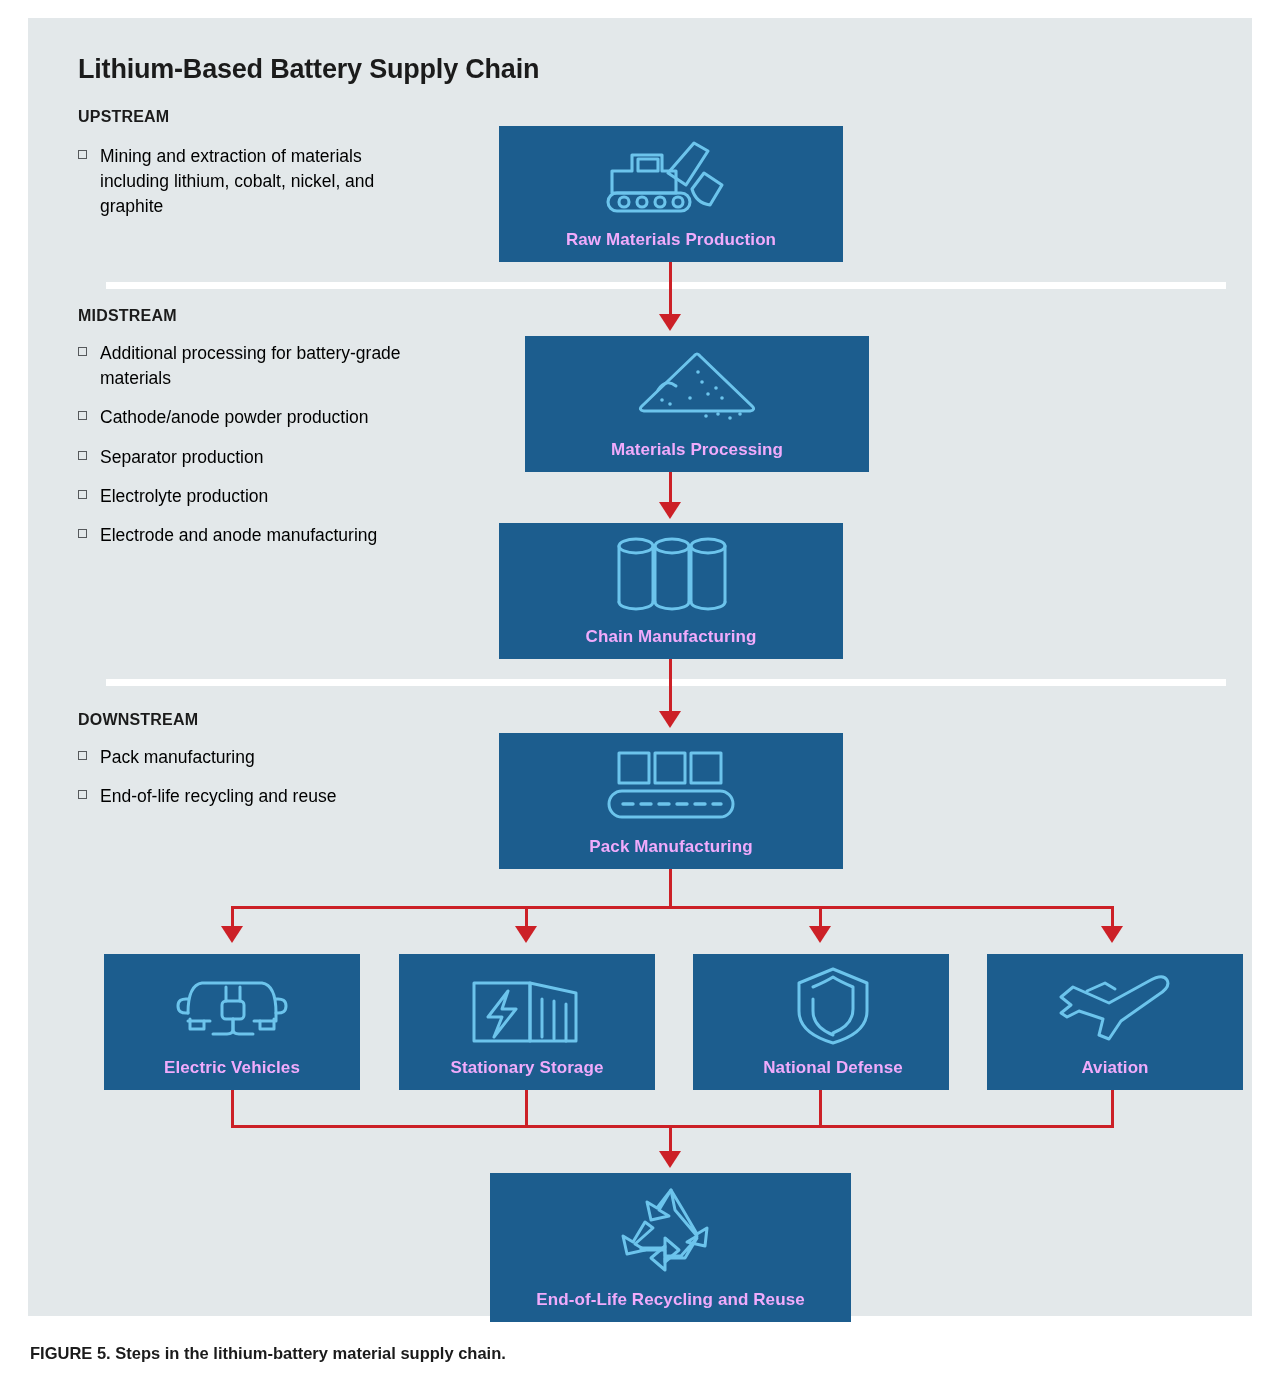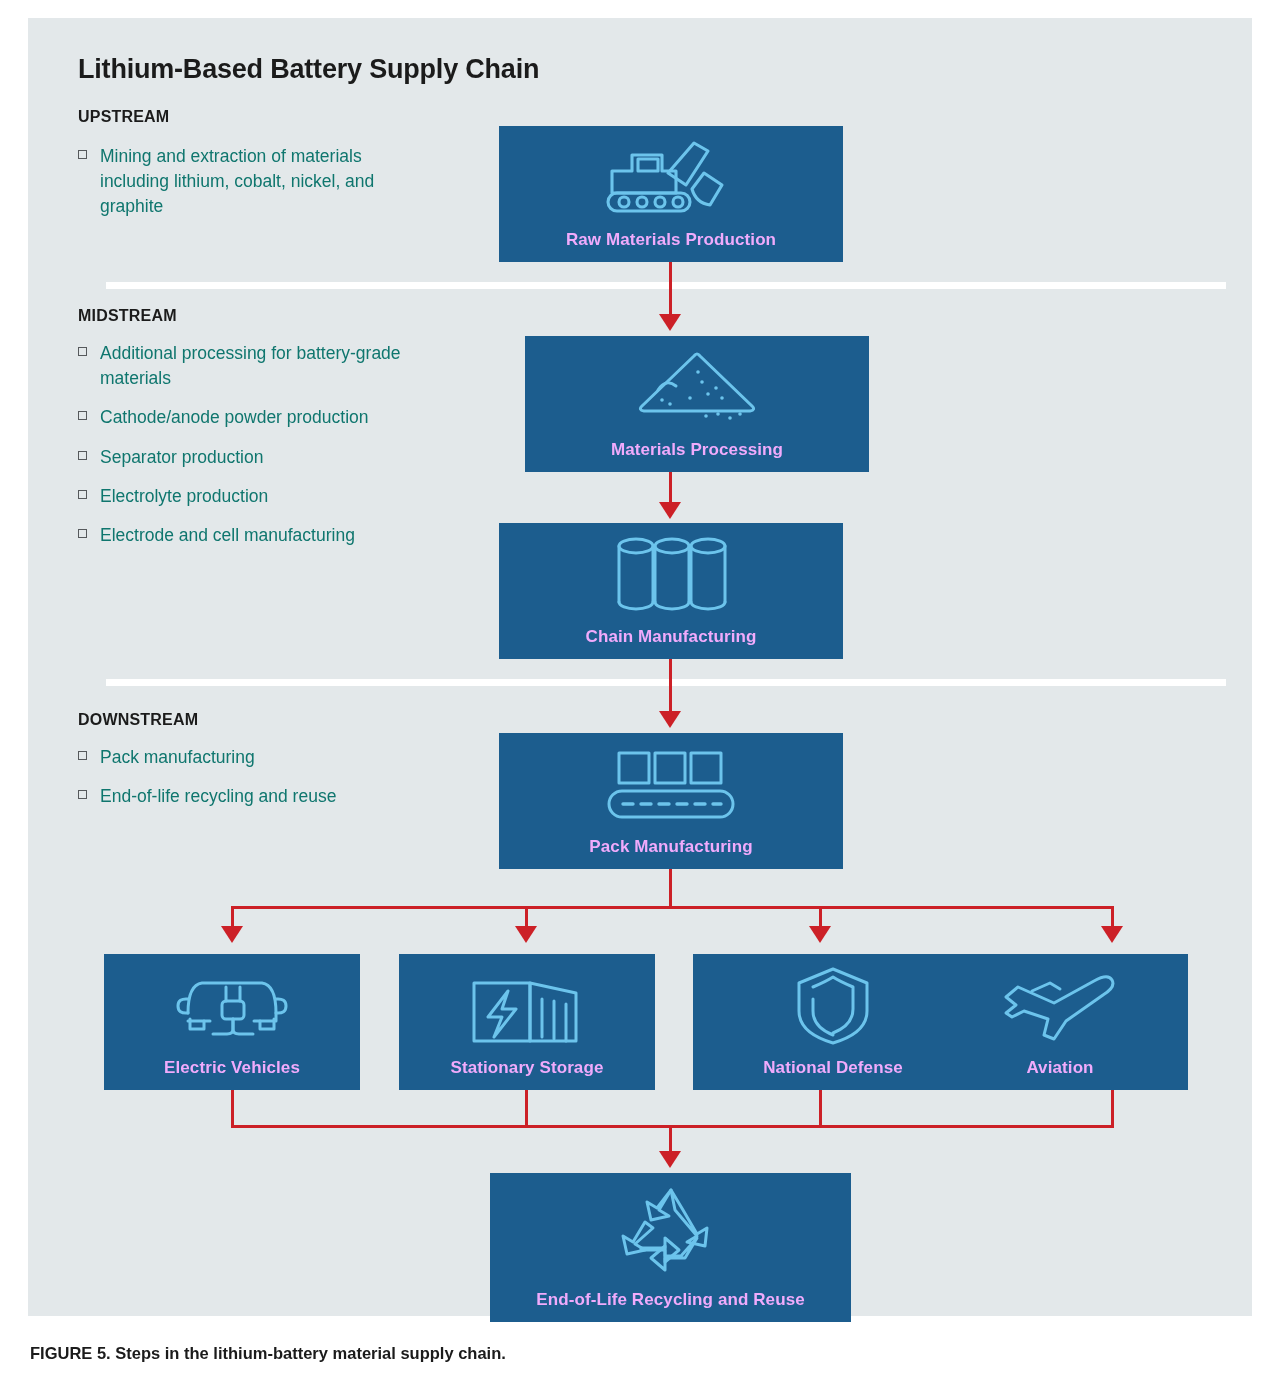--- a/index.html
+++ b/index.html
@@ -46,21 +46,21 @@
   .bullets.upstream   { top: 126px; }
   .bullets.midstream  { top: 323px; }
   .bullets.downstream { top: 727px; }
 
   .bullet {
     position: relative;
     padding-left: 22px;
     margin-bottom: 14px;
     font-size: 17.5px;
     line-height: 1.44;
-    color: #0f766e;
+    color: #000000;
   }
   .bullet .sq {
     position: absolute;
     left: 0; top: 6px;
     width: 9px; height: 9px;
     border: 1.4px solid #56595c;
     background: transparent;
   }
 
   
@@ -104,21 +104,21 @@
   .n-raw   { left: 471px; top: 108px;  width: 344px; height: 136px; }
   .n-mat   { left: 497px; top: 318px;  width: 344px; height: 136px; }
   .n-cell  { left: 471px; top: 505px;  width: 344px; height: 136px; }
   .n-pack  { left: 471px; top: 715px;  width: 344px; height: 136px; }
 
   
   .n-app { top: 936px; width: 256px; height: 136px; }
   .n-ev  { left: 76px; }
   .n-ss  { left: 371px; }
   .n-nd  { left: 665px; padding-left: 24px; }
-  .n-av  { left: 904px; }
+  .n-av  { left: 959px; }
 
   
   .n-rec { left: 462px; top: 1155px; width: 361px; height: 149px; }
 
   
   .ln { position: absolute; background: #cc2027; }
   .v  { width: 3px; }
   .h  { height: 3px; }
   .arrowhead {
     position: absolute;
@@ -171,21 +171,21 @@
       <div class="bullet">
         <span class="sq"></span>
         <span>Separator production</span>
       </div>
       <div class="bullet">
         <span class="sq"></span>
         <span>Electrolyte production</span>
       </div>
       <div class="bullet">
         <span class="sq"></span>
-        <span>Electrode and cell manufacturing</span>
+        <span>Electrode and anode manufacturing</span>
       </div>
     </div>
 
     <div class="stage-head downstream">DOWNSTREAM</div>
     <div class="bullets downstream">
       <div class="bullet">
         <span class="sq"></span>
         <span>Pack manufacturing</span>
       </div>
       <div class="bullet">

